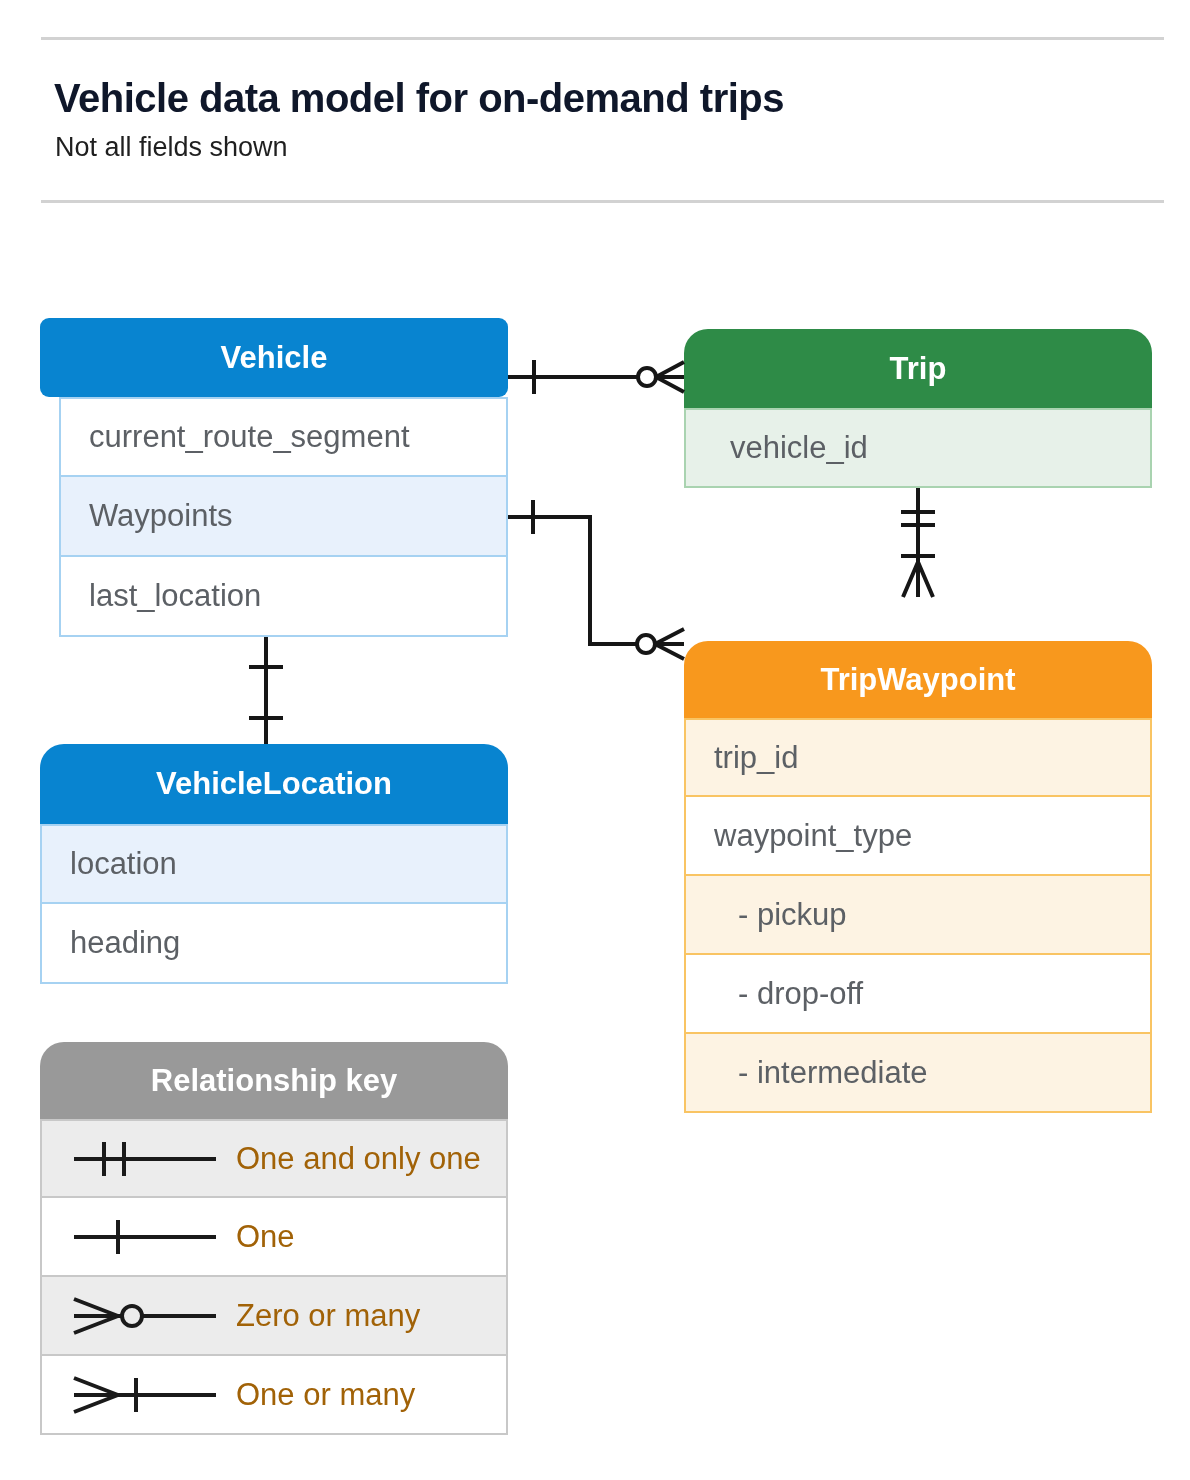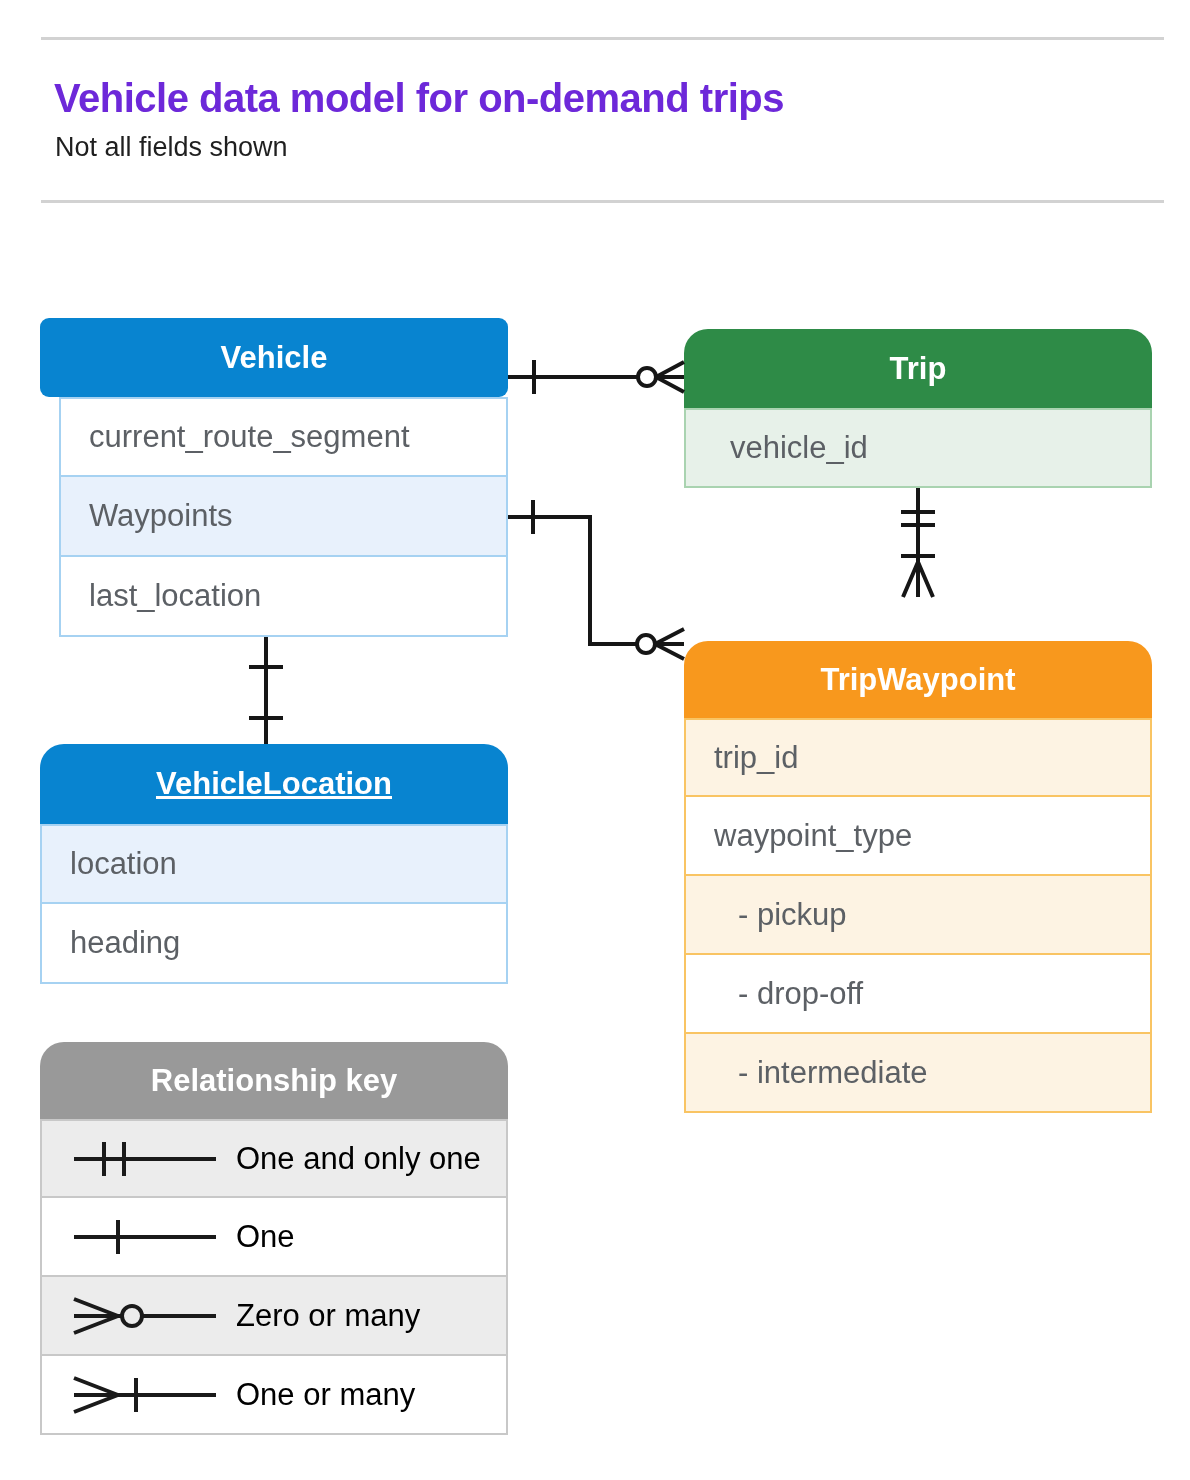--- a/index.html
+++ b/index.html
@@ -20,21 +20,21 @@
     background: #d2d2d2;
   }
   #rule-top { top: 37px; }
   #rule-bottom { top: 200px; }
   #page-title {
     position: absolute;
     left: 54px;
     top: 76px;
     font-size: 40px;
     font-weight: bold;
-    color: #6d28d9;
+    color: #0f172a;
     letter-spacing: -0.5px;
   }
   #page-subtitle {
     position: absolute;
     left: 55px;
     top: 132px;
     font-size: 27px;
     color: #1f1f1f;
   }
 
@@ -75,26 +75,26 @@
 
   #entity-trip { left: 684px; top: 329px; }
   #entity-trip .entity-header { height: 79px; }
   #entity-trip .row { height: 80px; padding-left: 44px; }
 
   #entity-trip-waypoint { left: 684px; top: 597px; margin-top: 44px; }
   #entity-trip-waypoint .entity-header { height: 77px; }
   #entity-trip-waypoint .row { height: 79px; }
 
   #entity-vehicle-location { left: 40px; top: 744px; }
-  #entity-vehicle-location .entity-header { height: 80px; text-decoration: underline; }
+  #entity-vehicle-location .entity-header { height: 80px; }
   #entity-vehicle-location .row { height: 80px; }
 
   #legend { position: absolute; left: 40px; top: 1042px; width: 468px; --bd: #c8c8c8; }
   #legend .entity-header { height: 77px; background: #999999; }
-  #legend .row { height: 79px; color: #000000; }
+  #legend .row { height: 79px; color: #a16207; }
   #legend .row.alt { background: #ececec; }
   .legend-symbol { width: 150px; height: 52px; flex: 0 0 150px; }
   .legend-label { margin-left: 16px; }
 
   #connectors {
     position: absolute;
     left: 0; top: 0;
     width: 1190px;
     height: 1480px;
     pointer-events: none;

